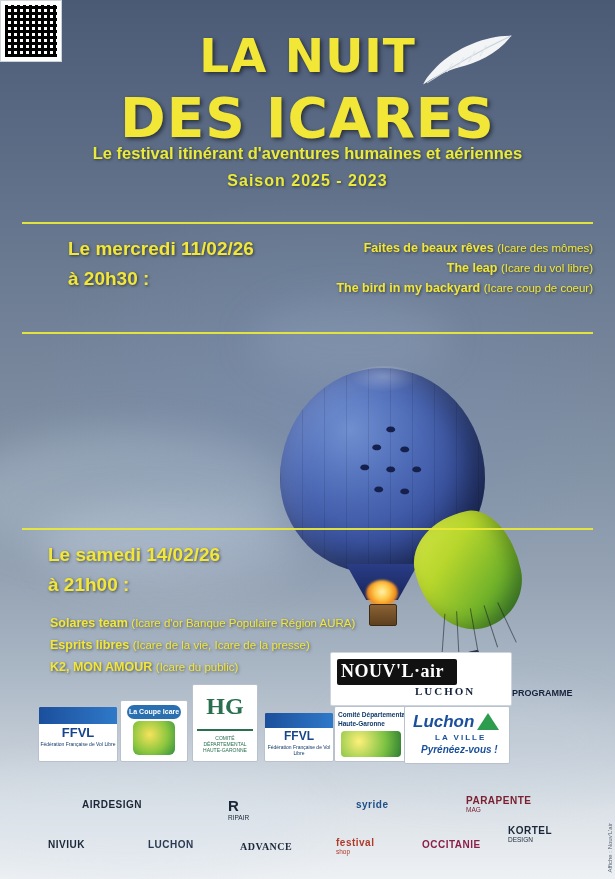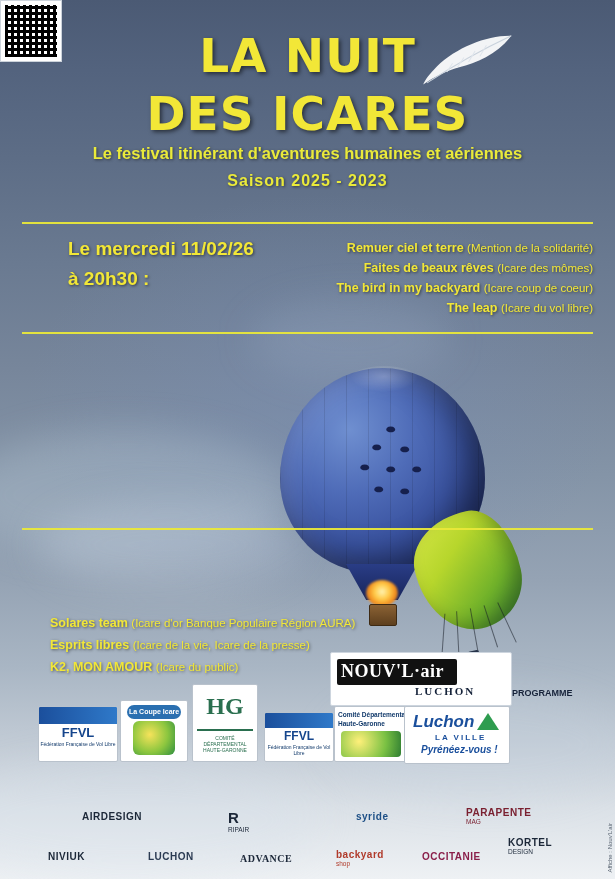--- a/index.html
+++ b/index.html
@@ -90,21 +90,21 @@
   #feather{position:absolute;left:418px;top:36px;width:100px;height:44px;transform:rotate(-8deg);}
 
   
   .title{
     position:absolute;left:0;right:0;text-align:center;
     color:#f2e737;font-weight:bold;letter-spacing:1px;
     text-shadow:2px 2px 4px rgba(0,0,0,0.55);
     font-family:"DejaVu Sans", sans-serif;
   }
   #t1{top:28px;font-size:47px;}
-  #t2{top:86px;font-size:47px;}
+  #t2{top:86px;font-size:55px;}
   #sub{
     position:absolute;left:0;right:0;top:144px;text-align:center;
     color:#eaea3a;font-size:16.5px;font-weight:bold;
     text-shadow:1px 1px 3px rgba(0,0,0,0.5);
   }
   #season{
     position:absolute;left:0;right:0;top:172px;text-align:center;
     color:#eaea3a;font-size:16px;font-weight:bold;letter-spacing:1px;
     text-shadow:1px 1px 3px rgba(0,0,0,0.5);
   }
@@ -162,21 +162,21 @@
   #qr{left:512px;top:704px;width:60px;height:60px;background:#fff;border:1px solid #ccd3db;}
   #qr .qrimg{width:52px;height:52px;margin:4px;
     background:
       repeating-linear-gradient(90deg,#000 0 3px,#fff 3px 6px),
       repeating-linear-gradient(0deg,#000 0 3px,#fff 3px 6px);
     background-blend-mode:multiply;}
   #prog{position:absolute;left:512px;top:688px;color:#17233a;font-size:9px;font-weight:bold;}
 
   
   #strip{position:absolute;left:0;right:0;bottom:0;height:92px;}
-  .sp{position:absolute;color:#1b2738;font-size:10px;font-weight:bold;letter-spacing:.5px;margin-top:12px;}
+  .sp{position:absolute;color:#1b2738;font-size:10px;font-weight:bold;letter-spacing:.5px;}
   .sp .sub{display:block;font-size:6.5px;letter-spacing:0;font-weight:normal;}
   .vert{
     position:absolute;right:2px;bottom:6px;color:#55606e;font-size:6px;
     writing-mode:vertical-rl;transform:rotate(180deg);
   }
 </style>
 </head>
 <body>
 
 <div id="poster">
@@ -233,38 +233,38 @@
   <div class="rule" id="rule1"></div>
   <div class="rule" id="rule2"></div>
   <div class="rule" id="rule3"></div>
 
   <div id="date1">
     <div>Le mercredi 11/02/26</div>
     <div>à 20h30 :</div>
   </div>
   <div id="films1">
     <div>
-      <span>Remuer ciel et terre</span>
-      <span class="sm">(Mention de la solidarité)</span>
-    </div>
-    <div>
       <span>Faites de beaux rêves</span>
       <span class="sm">(Icare des mômes)</span>
     </div>
     <div>
+      <span>The leap</span>
+      <span class="sm">(Icare du vol libre)</span>
+    </div>
+    <div>
       <span>The bird in my backyard</span>
       <span class="sm">(Icare coup de coeur)</span>
     </div>
-    <div>
-      <span>The leap</span>
-      <span class="sm">(Icare du vol libre)</span>
-    </div>
-  </div>
-
-
+  </div>
+
+
+  <div id="date2">
+    <div>Le samedi 14/02/26</div>
+    <div>à 21h00 :</div>
+  </div>
   <div id="films2">
     <div>
       <span>Solares team</span>
       <span class="sm">(Icare d'or Banque Populaire Région AURA)</span>
     </div>
     <div>
       <span>Esprits libres</span>
       <span class="sm">(Icare de la vie, Icare de la presse)</span>
     </div>
     <div>
@@ -342,21 +342,21 @@
     <div class="sp" style="left:48px;top:52px;">
       <span>NIVIUK</span>
     </div>
     <div class="sp" style="left:148px;top:52px;color:#2a3a52;">
       <span>LUCHON</span>
     </div>
     <div class="sp" style="left:240px;top:54px;font-family:Liberation Serif, serif;">
       <span>ADVANCE</span>
     </div>
     <div class="sp" style="left:336px;top:50px;color:#b03a2a;">
-      <span>backyard</span>
+      <span>festival</span>
       <span class="sub">shop</span>
     </div>
     <div class="sp" style="left:422px;top:52px;color:#8a1f4a;text-align:right;">
       <span>OCCITANIE</span>
     </div>
     <div class="sp" style="left:508px;top:38px;">
       <span>KORTEL</span>
       <span class="sub">DESIGN</span>
     </div>
     <div class="vert">Affiche : Nouv'L'air</div>

